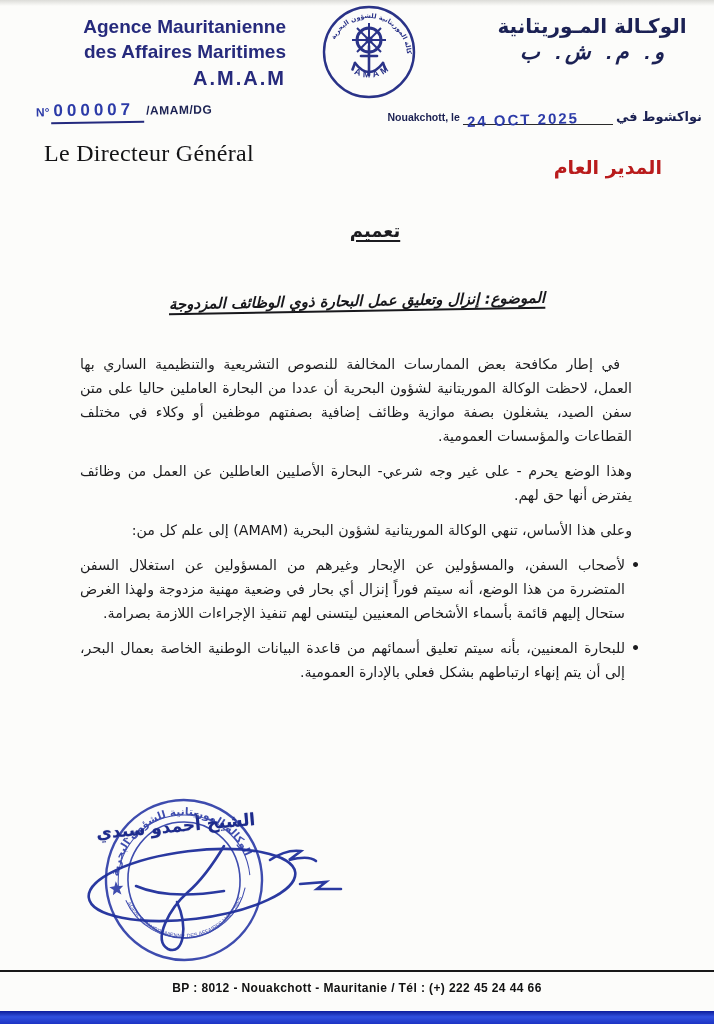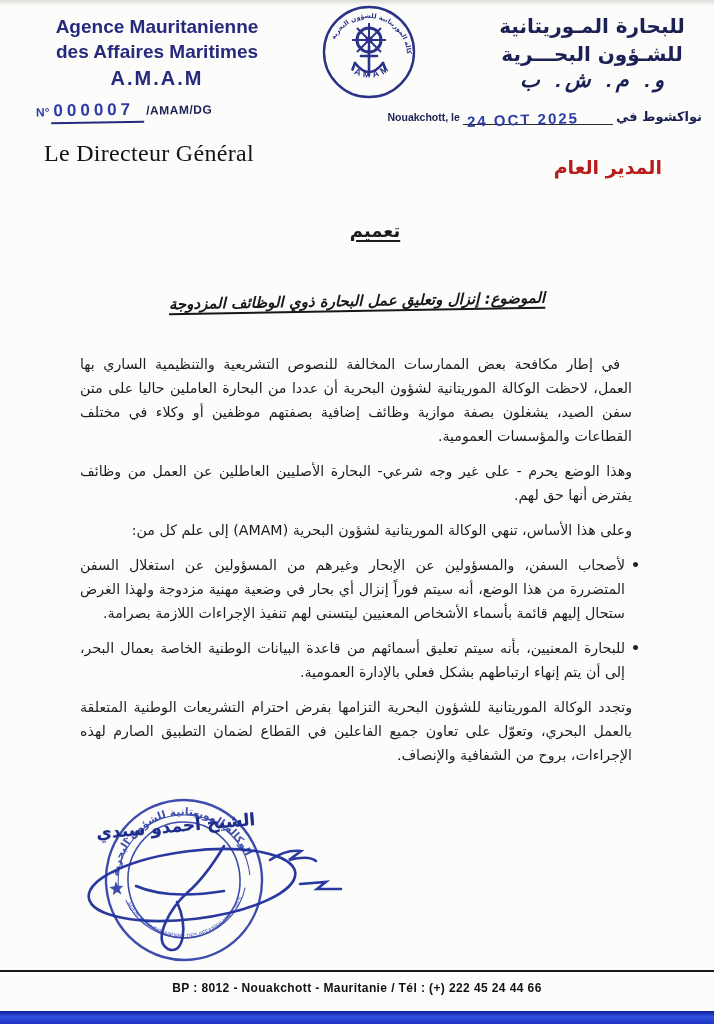--- a/index.html
+++ b/index.html
@@ -12,21 +12,21 @@
     position:relative;width:714px;height:1024px;
     background:#fcfcfa;
   }
   .page::before{
     content:"";position:absolute;left:0;top:0;right:0;height:6px;
     background:linear-gradient(#dcdcd8,rgba(255,255,255,0));pointer-events:none;
   }
 
   
   .hdr-left{
-    position:absolute;left:28px;top:14px;width:258px;text-align:center;
+    position:absolute;left:28px;top:14px;width:258px;text-align:right;
     color:#262a7c;font-weight:bold;font-size:19px;line-height:25px;
     font-family:"Liberation Sans",sans-serif;
   }
   .hdr-left .acronym{font-size:20px;letter-spacing:2px;margin-top:2px;}
   .hdr-logo{position:absolute;left:318px;top:2px;width:102px;height:100px;}
   .hdr-right{
     position:absolute;right:8px;top:12px;width:228px;text-align:center;direction:rtl;
     color:#1b2154;font-weight:bold;font-size:20px;line-height:28px;
     font-family:"DejaVu Sans",sans-serif;
   }
@@ -147,22 +147,21 @@
       <path d="M 36,61 l -2.5,6.5"></path>
         <path d="M 64,61 l 2.5,6.5"></path>
     </g>
     <path id="logoBottom" d="M 24,62 A 32,32 0 0 0 76,62" fill="none"></path>
     <text font-size="9" fill="#2a3388" font-weight="bold" letter-spacing="3" font-family="Liberation Sans,sans-serif">
       <textPath href="#logoBottom" startOffset="24%">AMAM</textPath>
     </text>
   </svg>
 
   <div class="hdr-right">
-    <div>للبحارة المـوريتانية</div>
-    <div>للشـؤون البحـــرية</div>
+    <div>الوكـالة المـوريتانية</div>
     <div class="ar-acronym">و. م. ش. ب</div>
   </div>
 
   <div class="ref-line">
     <span class="ref-prefix">N°</span>
     <span class="ref-num">000007</span>
     <span class="ref-suffix">/AMAM/DG</span>
   </div>
 
   <div class="date-line">
@@ -180,21 +179,20 @@
     <span>تعميم</span>
   </div>
   <div class="subject">الموضوع: إنزال وتعليق عمل البحارة ذوي الوظائف المزدوجة</div>
 
   <div class="body-text" dir="rtl">
     <p class="indent">في إطار مكافحة بعض الممارسات المخالفة للنصوص التشريعية والتنظيمية الساري بها العمل، لاحظت الوكالة الموريتانية لشؤون البحرية أن عددا من البحارة العاملين حاليا على متن سفن الصيد، يشغلون بصفة موازية وظائف إضافية بصفتهم موظفين أو وكلاء في مختلف القطاعات والمؤسسات العمومية.</p>
     <p>وهذا الوضع يحرم - على غير وجه شرعي- البحارة الأصليين العاطلين عن العمل من وظائف يفترض أنها حق لهم.</p>
     <p>وعلى هذا الأساس، تنهي الوكالة الموريتانية لشؤون البحرية (AMAM) إلى علم كل من:</p>
     <div class="bullet">لأصحاب السفن، والمسؤولين عن الإبحار وغيرهم من المسؤولين عن استغلال السفن المتضررة من هذا الوضع، أنه سيتم فوراً إنزال أي بحار في وضعية مهنية مزدوجة ولهذا الغرض ستحال إليهم قائمة بأسماء الأشخاص المعنيين ليتسنى لهم تنفيذ الإجراءات اللازمة بصرامة.</div>
     <div class="bullet">للبحارة المعنيين، بأنه سيتم تعليق أسمائهم من قاعدة البيانات الوطنية الخاصة بعمال البحر، إلى أن يتم إنهاء ارتباطهم بشكل فعلي بالإدارة العمومية.</div>
-    <p class="closing">وتجدد الوكالة الموريتانية للشؤون البحرية التزامها بفرض احترام التشريعات الوطنية المتعلقة بالعمل البحري، وتعوّل على تعاون جميع الفاعلين في القطاع لضمان التطبيق الصارم لهذه الإجراءات، بروح من الشفافية والإنصاف.</p>
   </div>
 
   <svg class="stamp-block" viewBox="0 0 290 182">
     <g transform="rotate(-6 112 92)" stroke="#2e3ea8" fill="none" opacity="0.92">
       <ellipse cx="112" cy="92" rx="78" ry="80" stroke-width="2.4"></ellipse>
       <ellipse cx="112" cy="92" rx="56" ry="58" stroke-width="1.6"></ellipse>
       <path id="stampTop" d="M 46,94 A 66,67 0 1 1 178,94"></path>
       <text font-size="10.5" fill="#2e3ea8" stroke="none" font-weight="bold" font-family="DejaVu Sans,sans-serif">
         <textPath href="#stampTop" startOffset="6%">الوكالة الموريتانية للشؤون البحرية</textPath>
       </text>

